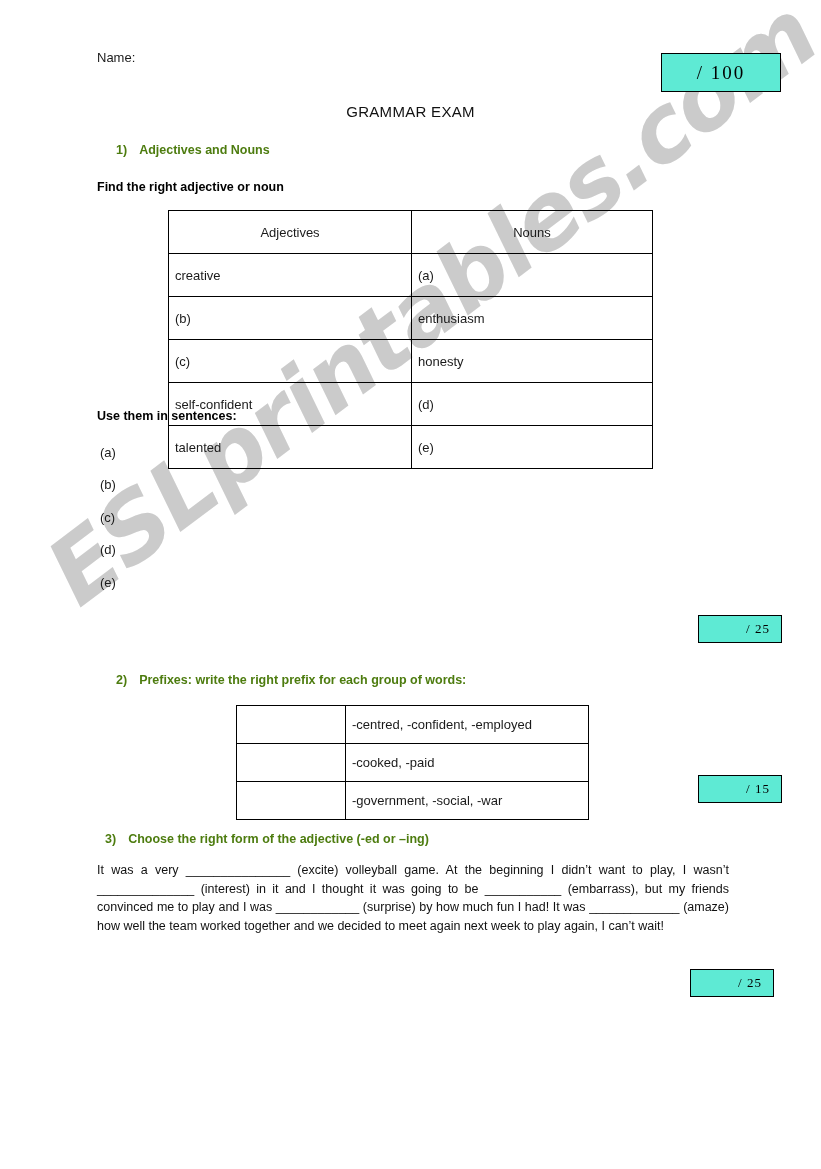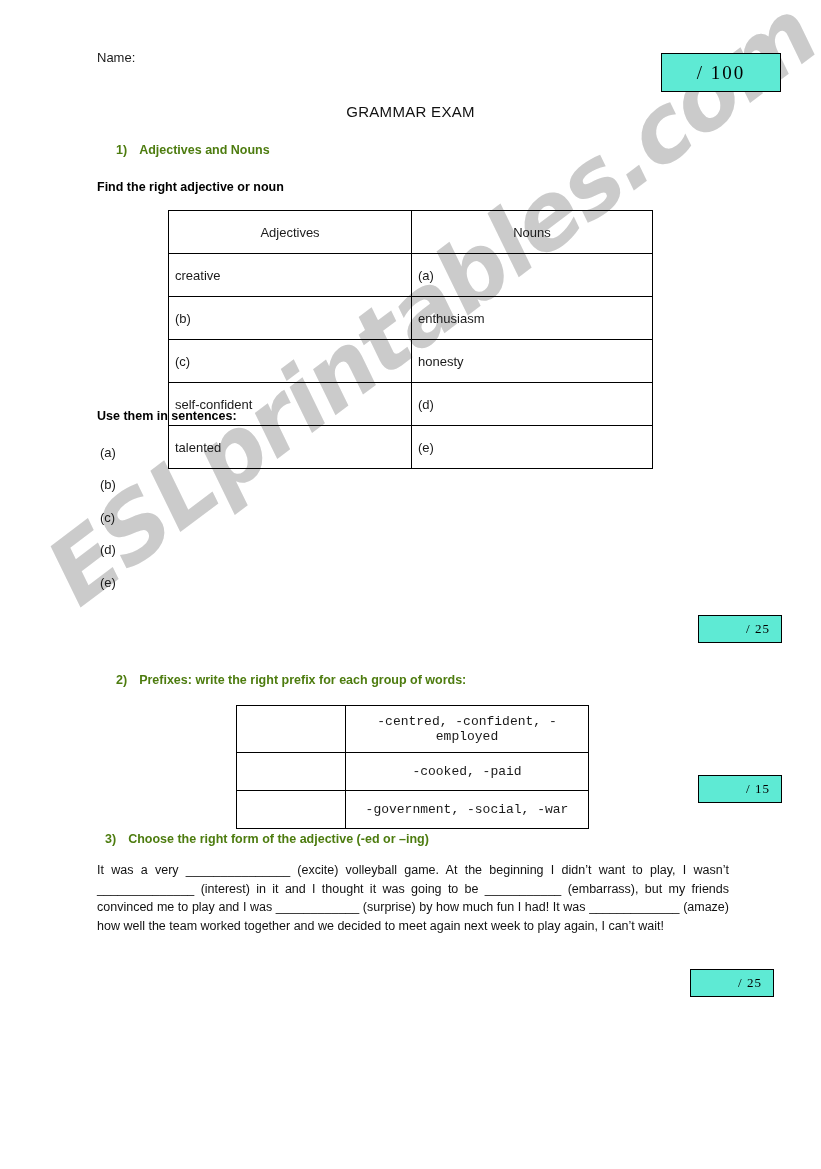--- a/index.html
+++ b/index.html
@@ -159,22 +159,21 @@
   .prefix-table {
     left: 236px;
     top: 705px;
     width: 352px;
   }
   .prefix-table col.p1 { width: 109px; }
   .prefix-table col.p2 { width: 243px; }
   .prefix-table td {
     height: 21px;
     font-size: 12.5px;
-    text-align: center;
-    font-family: Liberation Mono, monospace;
+    text-align: left;
   }
   .prefix-blank { }
 
   
   .sent-item {
     left: 100px;
     font-size: 13px;
     color: #1a1a1a;
   }
 

